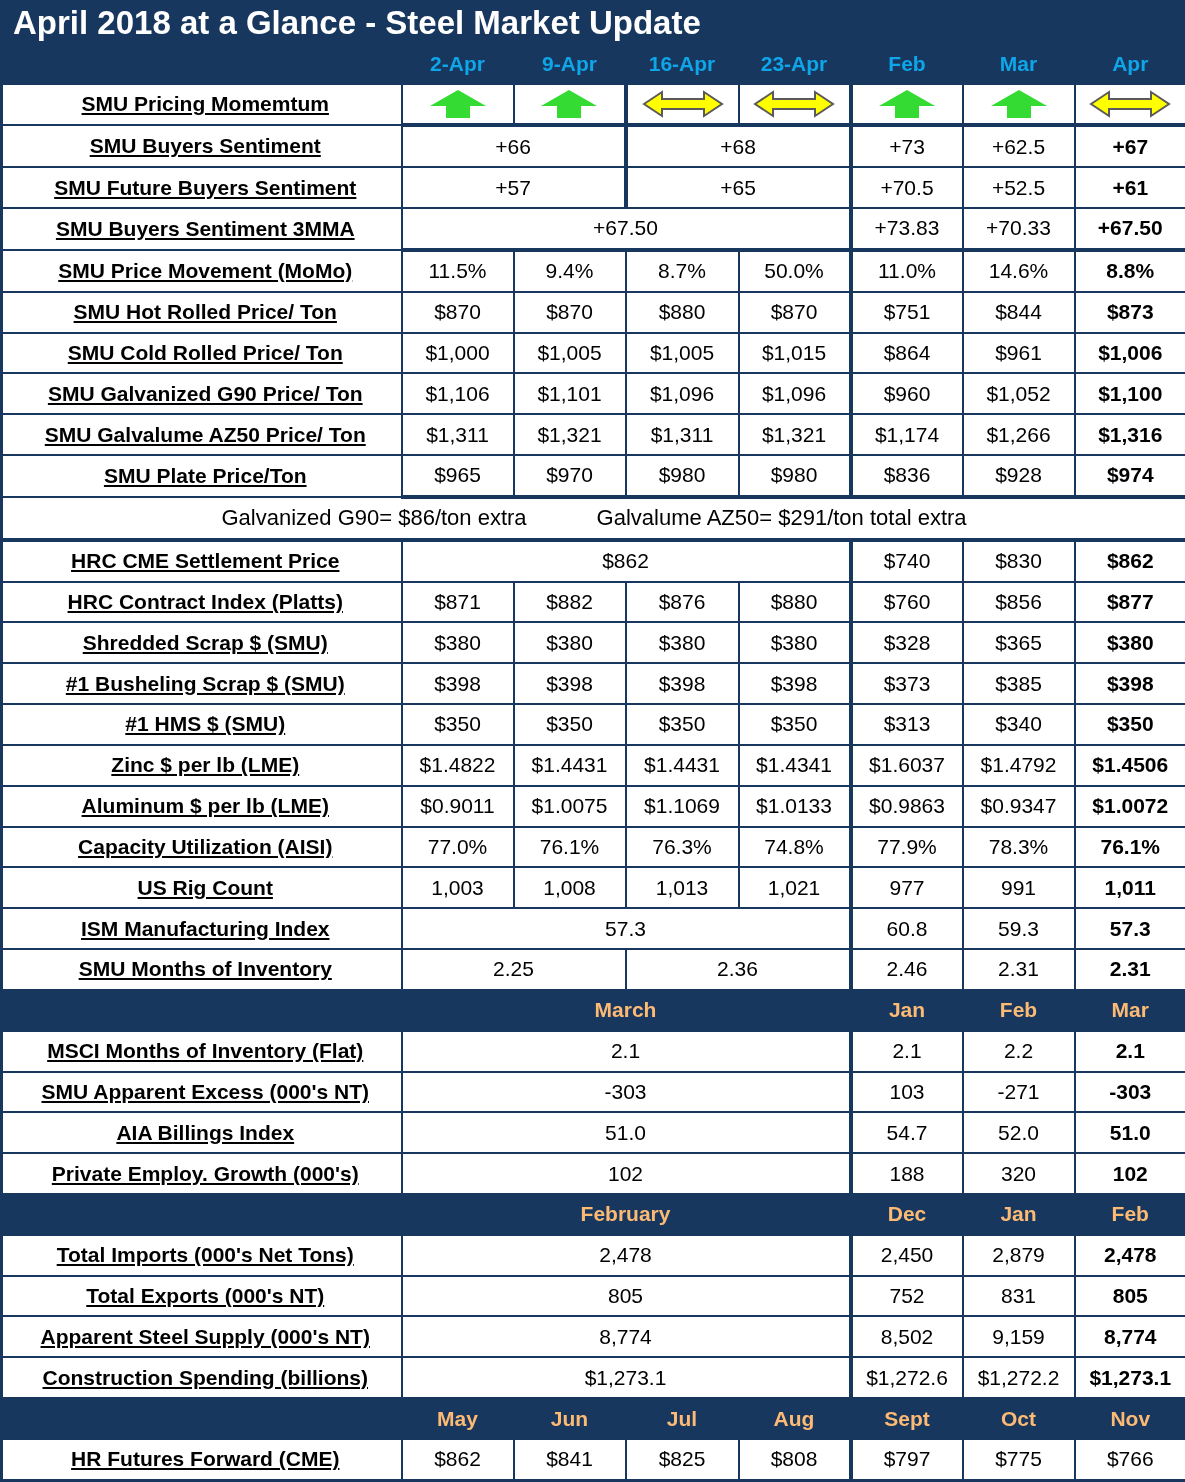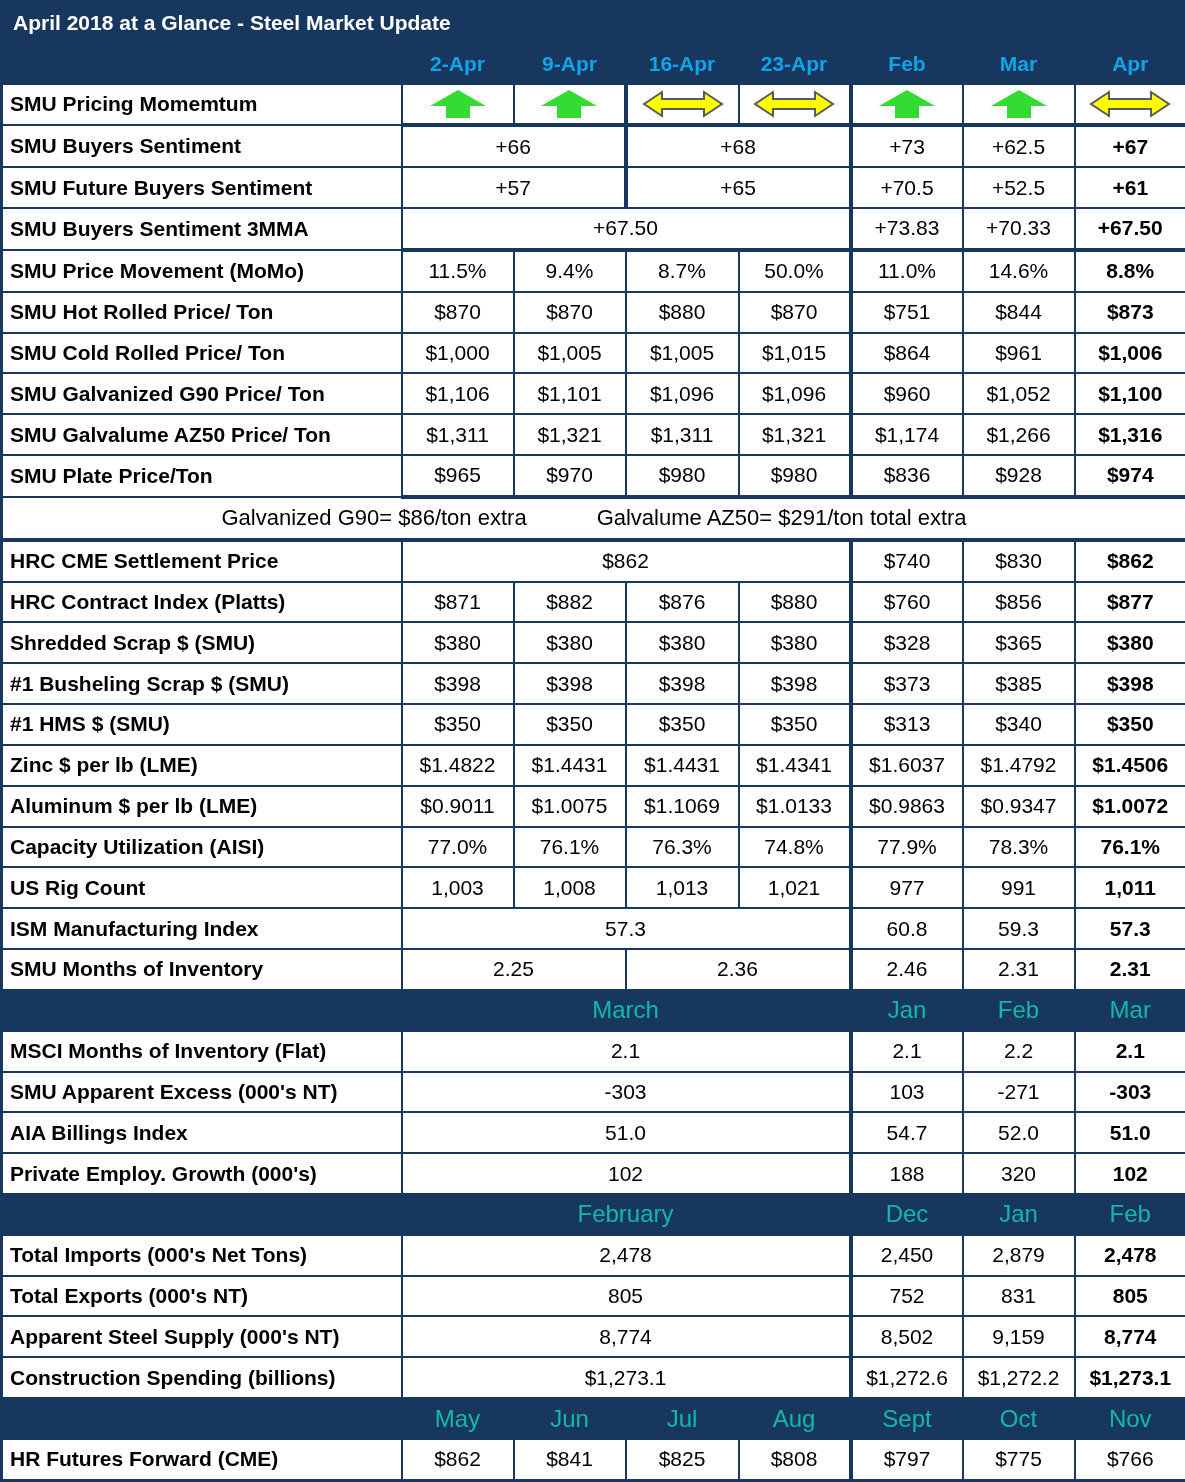--- a/index.html
+++ b/index.html
@@ -15,38 +15,38 @@
   }
   td {
     border:2px solid #17375E;
     padding:0; margin:0;
     font-size:21px; color:#000;
     text-align:center; vertical-align:middle;
     overflow:hidden; white-space:nowrap;
     height:38px;
   }
   td.label {
-    text-align:left; padding-left:7px;
-    font-weight:bold; background:#ffffff;
+    text-align:center; padding-left:7px;
+    font-weight:bold; background:#ffffff;text-decoration:underline;
   }
   tr.title-row { height:42px; }
   tr.title-row td {
     background:#17375E; color:#ffffff;
-    font-weight:bold; font-size:21px;
+    font-weight:bold; font-size:33px;
     text-align:left; padding-left:10px;
   }
   tr.colhead-row { height:36px; }
   tr.colhead-row td {
     background:#17375E; color:#0ea5e9;
     font-weight:bold; font-size:21px;
     border-color:#17375E;
   }
   td.band {
-    background:#17375E; color:#14b8a6;
-    font-weight:normal; font-size:24px;
+    background:#17375E; color:#fdba74;
+    font-weight:bold; font-size:21px;
     border-color:#17375E;
   }
   td.b { font-weight:bold; }
   td.tl { border-left-width:4px; }
   td.tb { border-bottom-width:4px; }
   td.note-cell { font-size:22px; }
   .note-wrap {
     display:flex; justify-content:center; gap:70px;
     font-size:22px; font-weight:normal;
   }

